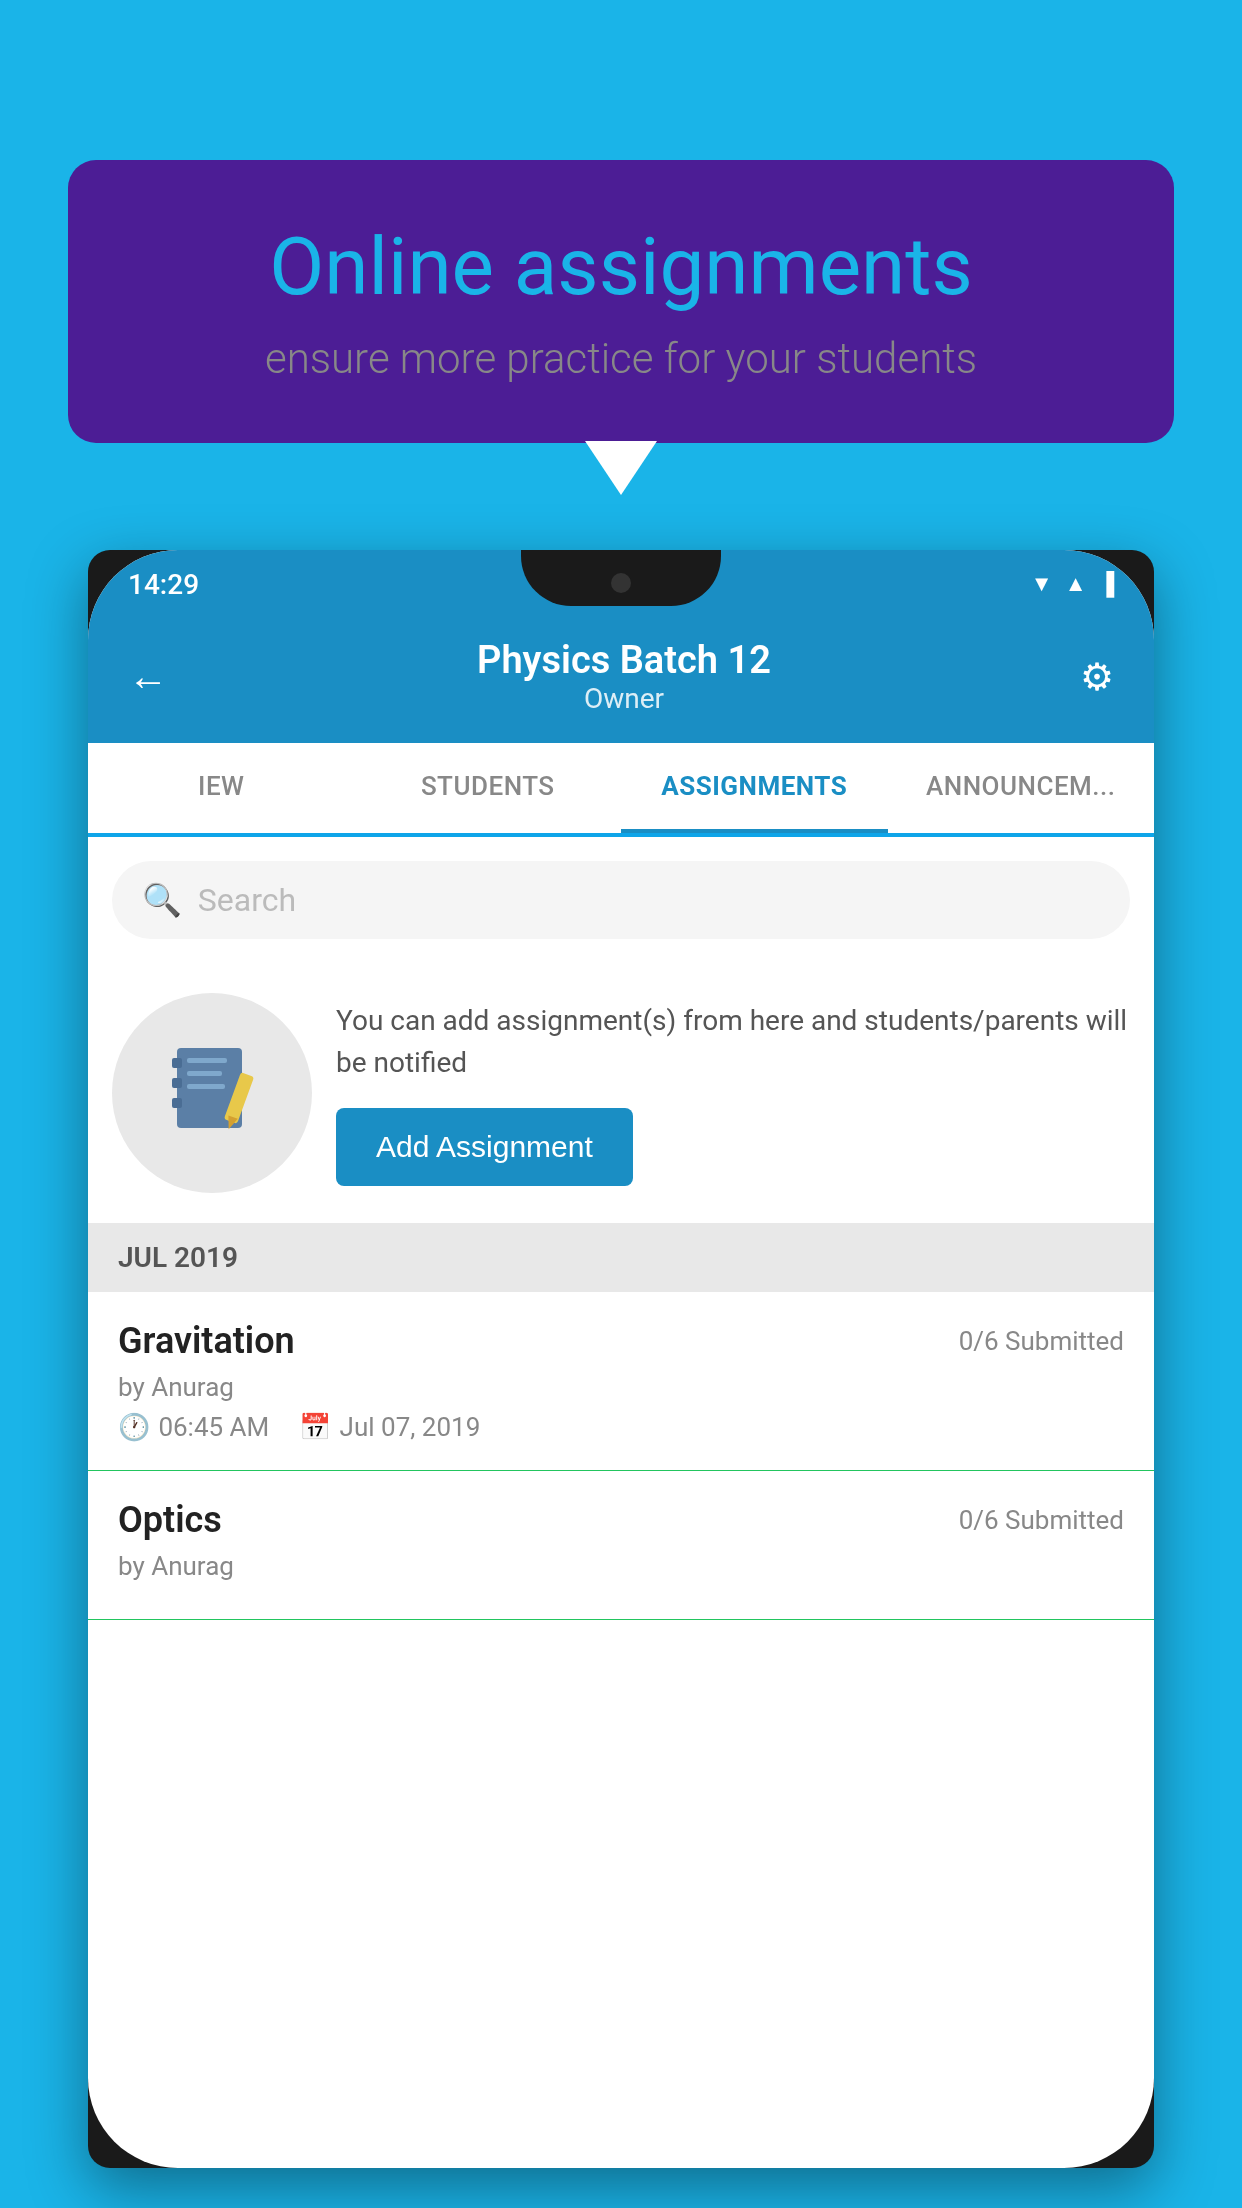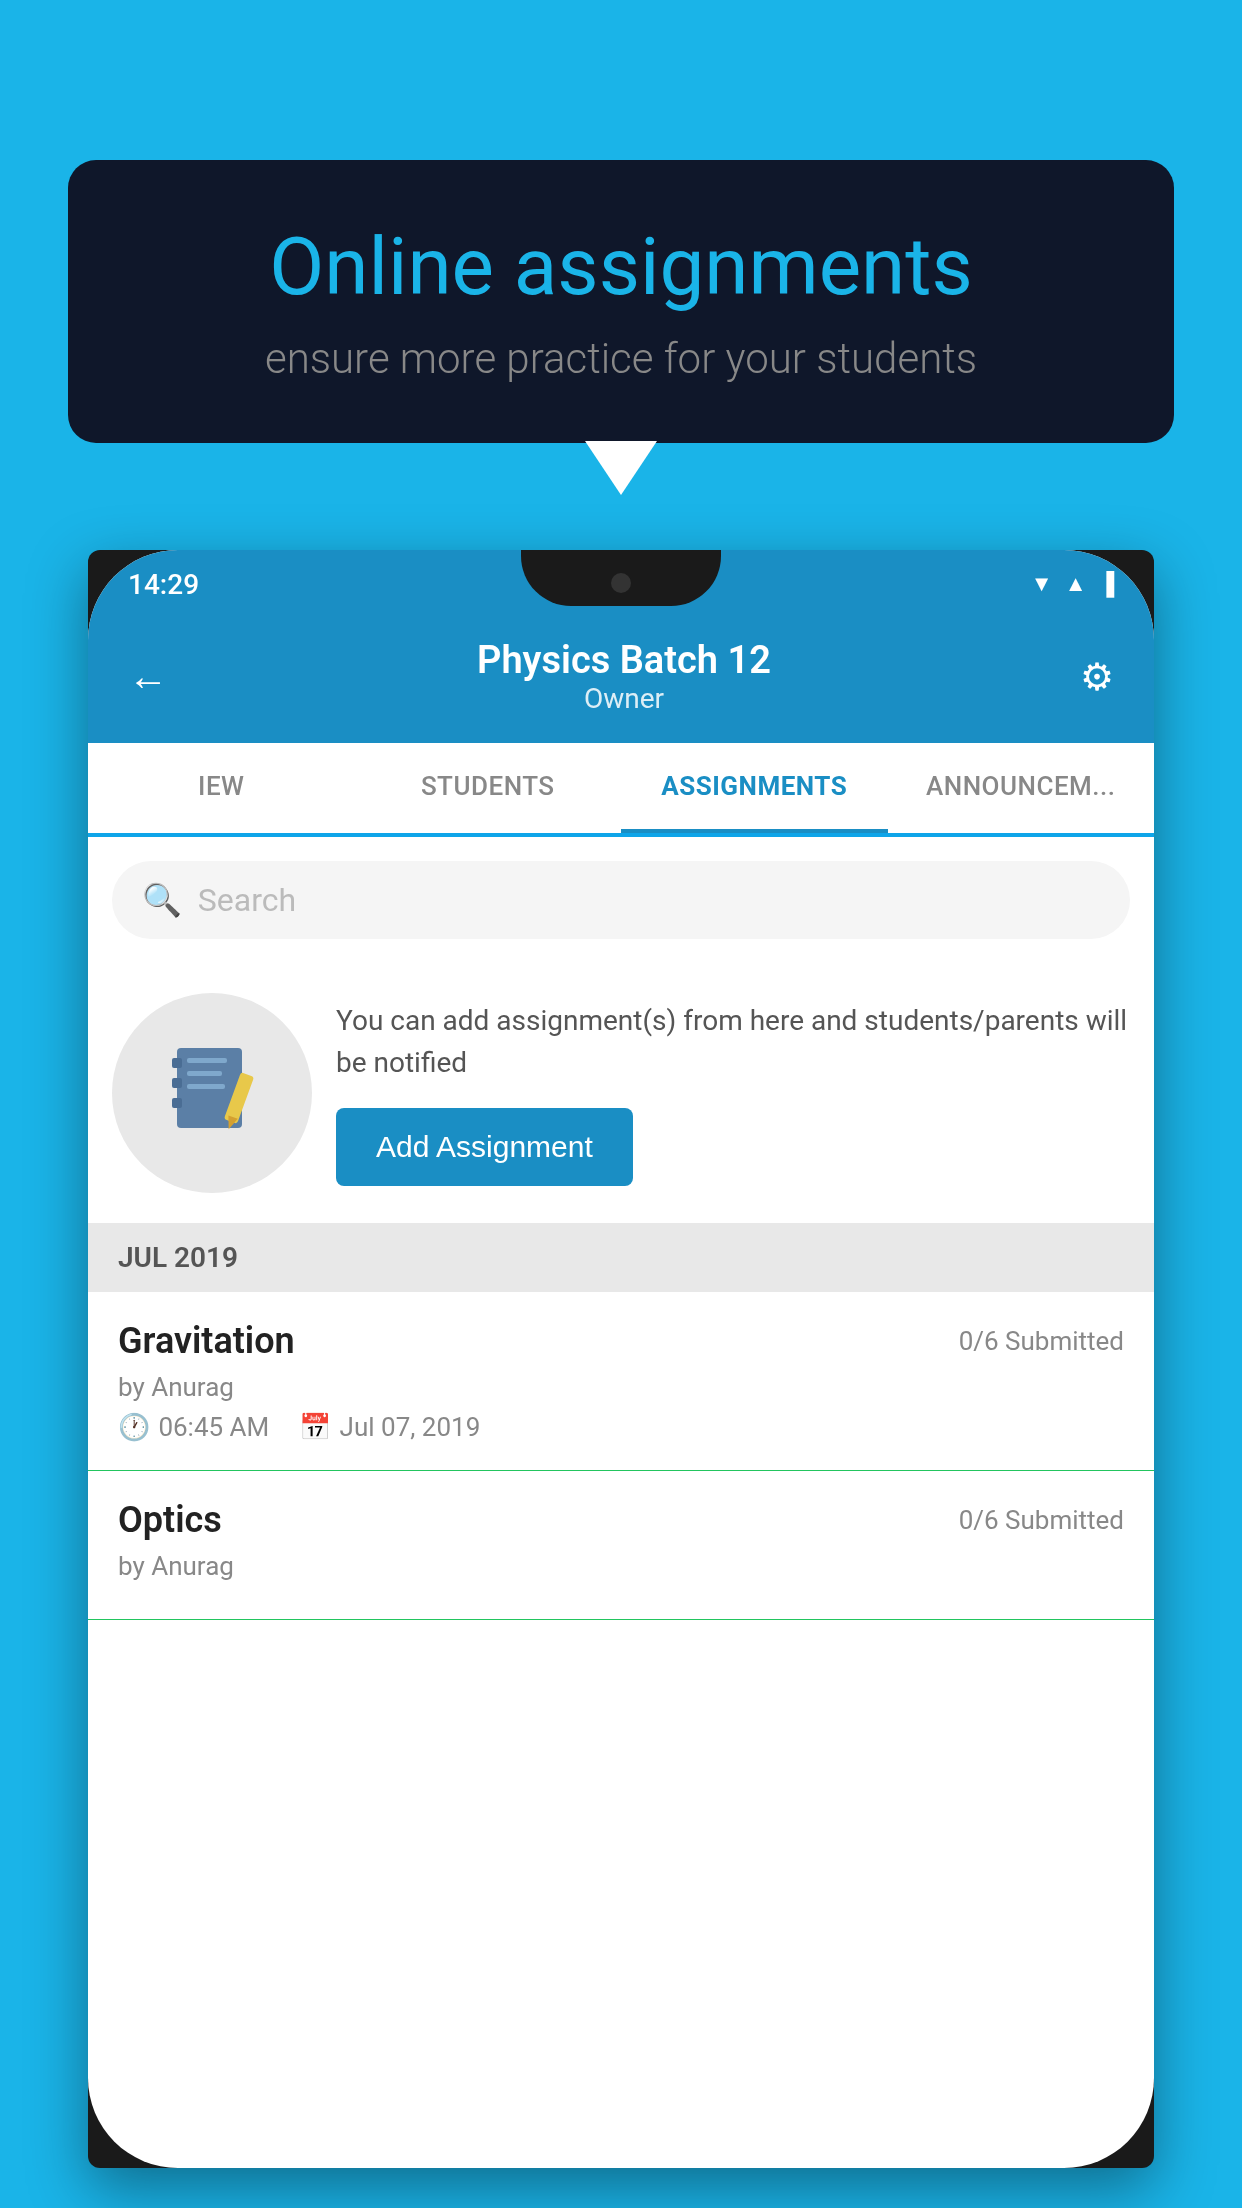--- a/index.html
+++ b/index.html
@@ -12,21 +12,21 @@
       overflow: hidden;
       position: relative;
     }
 
     
     .speech-bubble {
       position: absolute;
       top: 160px;
       left: 68px;
       right: 68px;
-      background: #0f172a;
+      background: #4c1d95;
       border-radius: 28px;
       padding: 60px 70px;
       text-align: center;
     }
 
     .speech-bubble::after {
       content: '';
       position: absolute;
       bottom: -52px;
       left: 50%;
@@ -52,21 +52,21 @@
     }
 
     
     .phone {
       position: absolute;
       top: 550px;
       left: 88px;
       right: 88px;
       bottom: 40px;
       background: #1a1a1a;
-      border-radius: 12px;
+      border-radius: 22px;
       box-shadow: 0 20px 60px rgba(0,0,0,0.4);
       overflow: hidden;
     }
 
     
     .phone-inner {
       position: absolute;
       top: 0;
       left: 0;
       right: 0;

